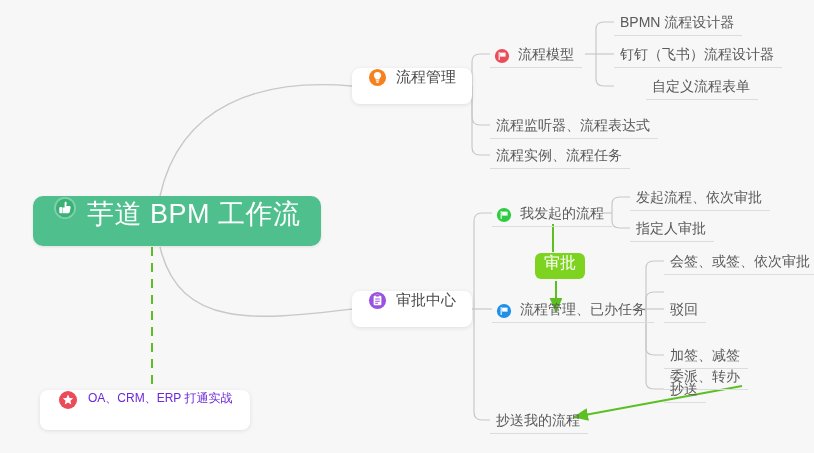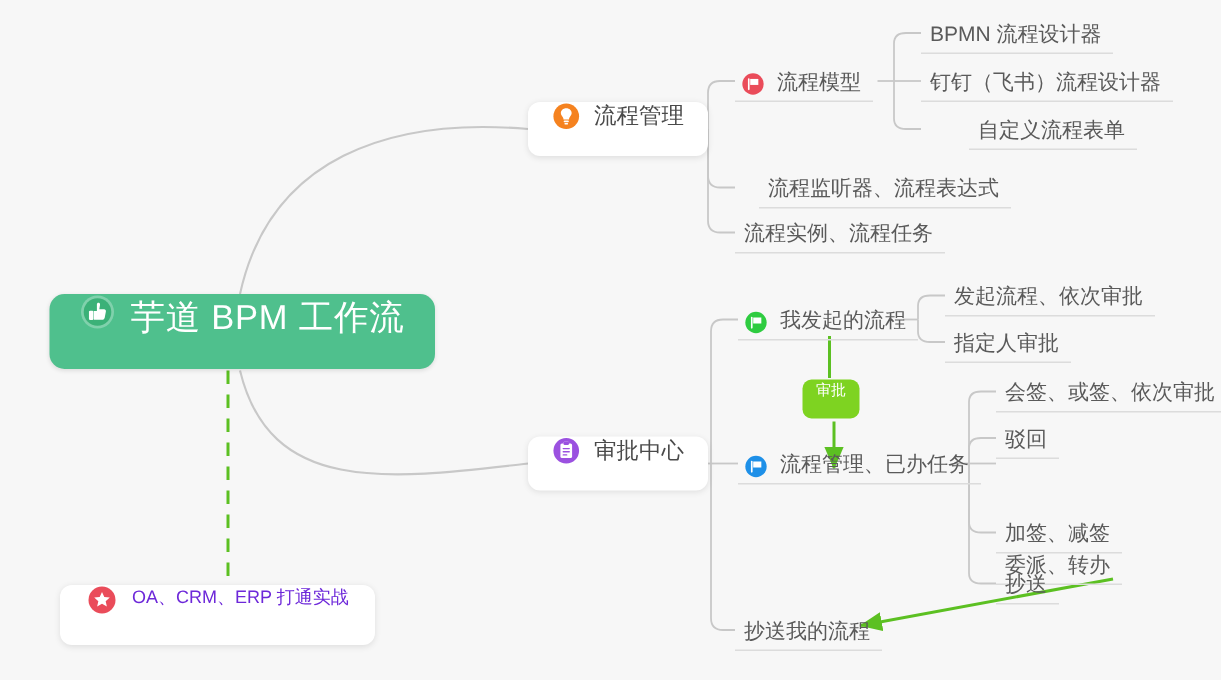--- a/index.html
+++ b/index.html
@@ -34,21 +34,21 @@
     box-sizing: border-box;
     white-space: nowrap;
   }
   
   .root-node {
     background: #4fc08d;
     border-radius: 10px;
     padding: 0 20px;
     height: 50px;
     color: #ffffff;
-    font-size: 23px;
+    font-size: 27px;
     box-shadow: 0 1px 3px rgba(0,0,0,0.10);
   }
   .root-node .label { margin-left: 10px; letter-spacing: 0.5px; }
 
   
   .card-node {
     background: #ffffff;
     border-radius: 8px;
     padding: 0 16px;
     height: 36px;
@@ -70,21 +70,21 @@
   }
   .line-node.with-icon { padding-left: 4px; }
   .line-node .label { margin-left: 0; }
   .line-node.with-icon .label { margin-left: 8px; }
 
   
   .badge-node {
     background: #7ed321;
     border-radius: 6px;
     color: #ffffff;
-    font-size: 10px;
+    font-size: 16px;
     height: 26px;
     padding: 0 9px;
     justify-content: center;
   }
 
   
   .wide-card-node {
     background: #ffffff;
     border-radius: 8px;
     padding: 0 18px;
@@ -197,21 +197,21 @@
   <div class="node line-node" style="left:614px; top:8px;">
     <span class="label">BPMN 流程设计器</span>
   </div>
   <div class="node line-node" style="left:614px; top:40px;">
     <span class="label">钉钉（飞书）流程设计器</span>
   </div>
   <div class="node line-node" style="left:614px; top:72px;margin-left:32px;">
     <span class="label">自定义流程表单</span>
   </div>
 
-  <div class="node line-node" style="left:506px; top:111px;">
+  <div class="node line-node" style="left:490px; top:111px;">
     <span class="label">流程监听器、流程表达式</span>
   </div>
   <div class="node line-node" style="left:490px; top:141px;">
     <span class="label">流程实例、流程任务</span>
   </div>
 
   <div class="node card-node" style="left:352px; top:291px;">
     <span class="icon">
       <svg width="19" height="19" viewBox="0 0 20 20">
         <circle cx="10" cy="10" r="9" fill="#9b51e0"></circle>
@@ -255,21 +255,21 @@
         <rect x="5.2" y="4.6" width="1.25" height="9.0" rx="0.6" fill="#ffffff"></rect>
         <path d="M6.9 5.2 L13.0 5.2 L13.0 9.7 L6.9 9.7 Z" fill="#ffffff"></path>
       </svg>
     </span>
     <span class="label">流程管理、已办任务</span>
   </div>
 
   <div class="node line-node" style="left:664px; top:247px;">
     <span class="label">会签、或签、依次审批</span>
   </div>
-  <div class="node line-node" style="left:664px; top:278px;justify-content:flex-end;">
+  <div class="node line-node" style="left:664px; top:295px;justify-content:flex-end;">
     <span class="label">驳回</span>
   </div>
   <div class="node line-node" style="left:664px; top:315px;margin-top:47px;">
     <span class="label">委派、转办</span>
   </div>
   <div class="node line-node" style="left:664px; top:341px;">
     <span class="label">加签、减签</span>
   </div>
   <div class="node line-node" style="left:664px; top:375px;">
     <span class="label">抄送</span>

